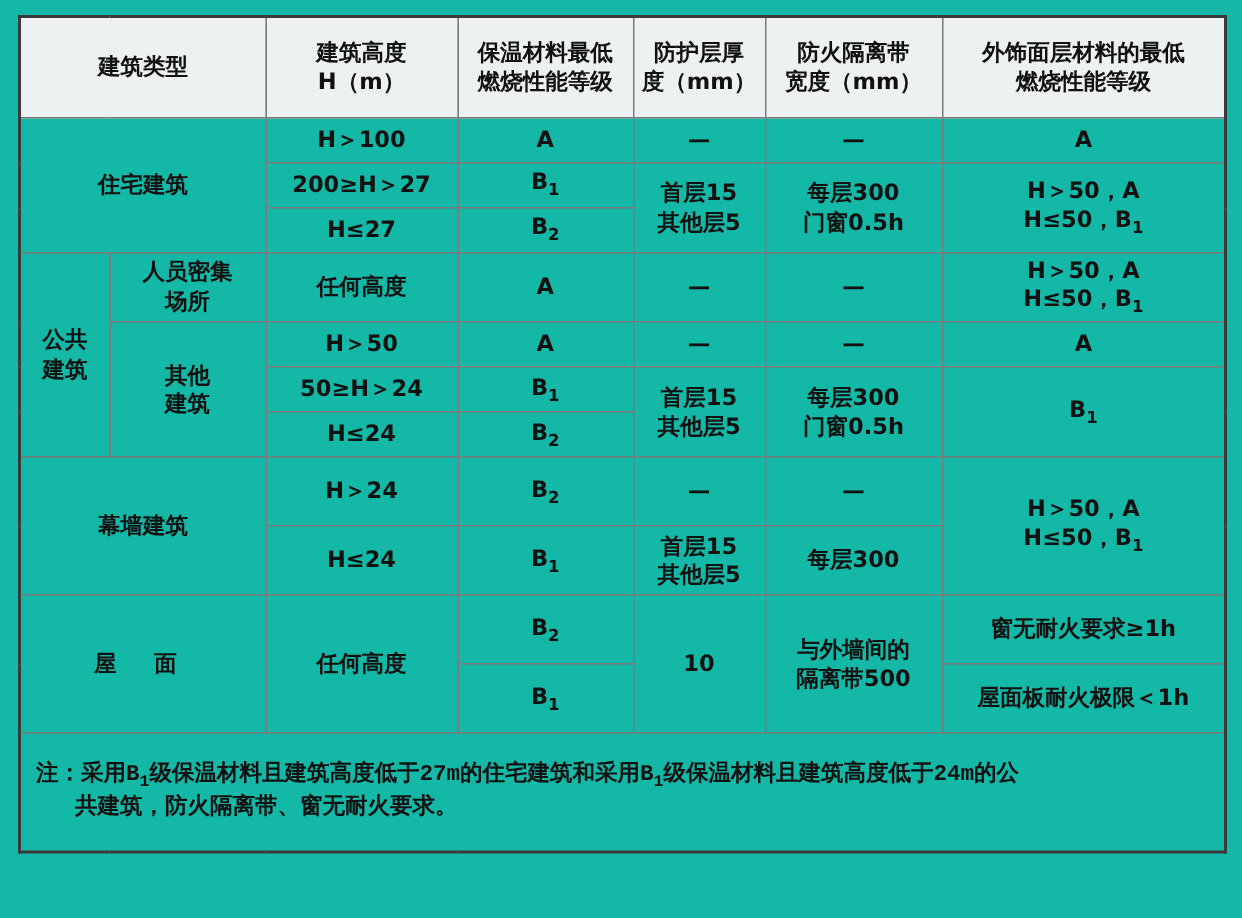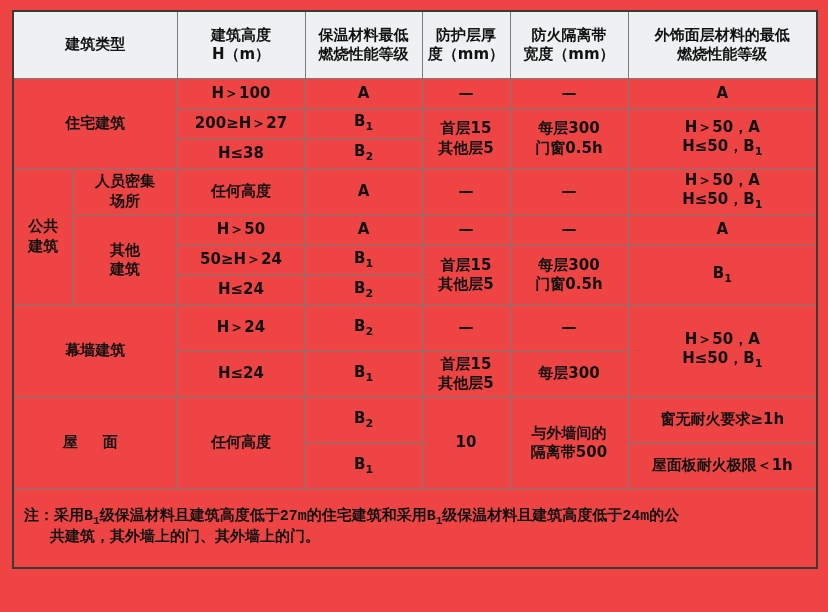--- a/index.html
+++ b/index.html
@@ -12,21 +12,21 @@
     height: 612px;
     font-family: "DejaVu Sans", "Liberation Sans", sans-serif;
     color: #000000;
     overflow: hidden;
   }
   .sheet {
     width: 828px;
     height: 612px;
     box-sizing: border-box;
     padding: 10px 12px 8px 12px;
-    background: #ef4444;
+    background: #14b8a6;
   }
   table.spec {
     border-collapse: collapse;
     width: 804px;
     table-layout: fixed;
     border: 2px solid #3a3a3a;
   }
   table.spec td {
     border: 1px solid #7a7a7a;
     text-align: center;
@@ -128,21 +128,21 @@
         <td>A</td>
       </tr>
       <tr class="r-h">
         <td>200≥H＞27</td>
         <td>B<sub>1</sub></td>
         <td rowspan="2" class="two-line">首层15<br>其他层5</td>
         <td rowspan="2" class="two-line">每层300<br>门窗0.5h</td>
         <td rowspan="2" class="two-line">H＞50，A<br>H≤50，B<sub>1</sub></td>
       </tr>
       <tr class="r-h">
-        <td>H≤38</td>
+        <td>H≤27</td>
         <td>B<sub>2</sub></td>
       </tr>
 
       <tr class="r-tall">
         <td rowspan="4" class="vlabel">公共<br>建筑</td>
         <td class="two-line">人员密集<br>场所</td>
         <td>任何高度</td>
         <td>A</td>
         <td class="dash">—</td>
         <td class="dash">—</td>
@@ -192,18 +192,18 @@
         <td>窗无耐火要求≥1h</td>
       </tr>
       <tr class="r-tall">
         <td>B<sub>1</sub></td>
         <td>屋面板耐火极限＜1h</td>
       </tr>
 
       <tr>
         <td colspan="7" class="note-cell">
           <span>注：采用B<sub>1</sub>级保温材料且建筑高度低于27m的住宅建筑和采用B<sub>1</sub>级保温材料且建筑高度低于24m的公</span>
-          <span class="note-line2">共建筑，其外墙上的门、其外墙上的门。</span>
+          <span class="note-line2">共建筑，防火隔离带、窗无耐火要求。</span>
         </td>
       </tr>
     </tbody>
   </table>
 </div>
 
 </body></html>

